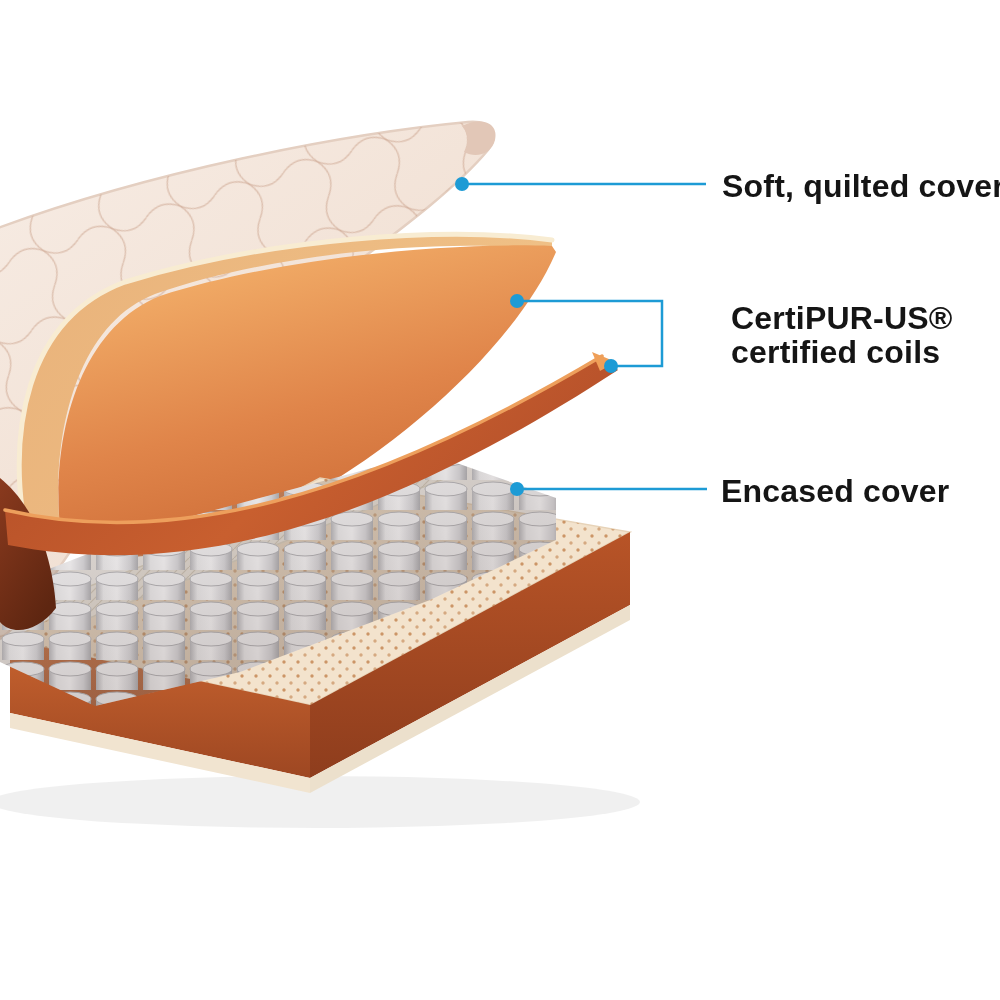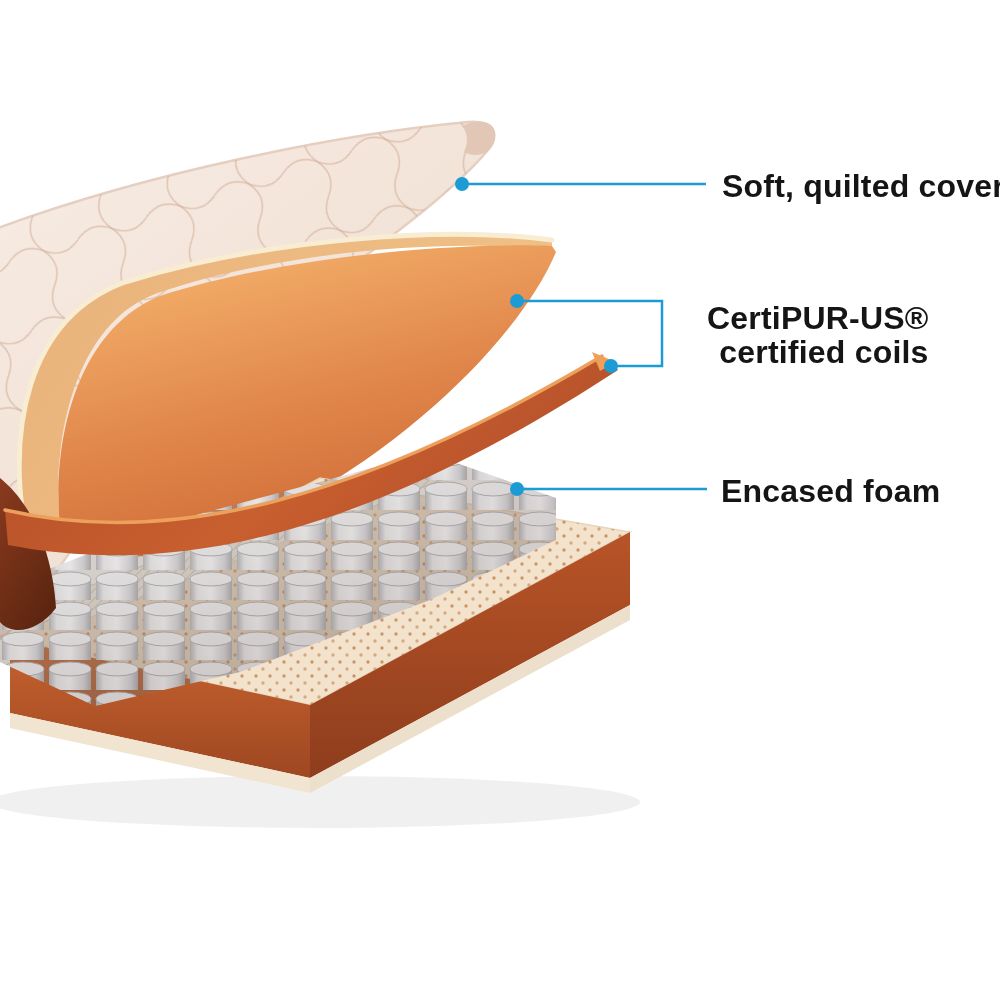--- a/index.html
+++ b/index.html
@@ -150,20 +150,20 @@
       <circle cx="517" cy="301" r="7" fill="#1d9bd5"></circle>
       <circle cx="611" cy="366" r="7" fill="#1d9bd5"></circle>
 
       <line x1="517" y1="489" x2="707" y2="489" stroke="#1d9bd5"></line>
       <circle cx="517" cy="489" r="7" fill="#1d9bd5"></circle>
     </g>
   </svg>
 
   <div class="callout-label" style="left:722px; top:168px;">Soft, quilted cover</div>
 
-  <div class="callout-label" style="left:707px; top:301px;text-align:right;">
+  <div class="callout-label" style="left:731px; top:301px;">
     <div class="line">CertiPUR-US®</div>
     <div class="line">certified coils</div>
   </div>
 
-  <div class="callout-label" style="left:721px; top:473px;">Encased foam</div>
+  <div class="callout-label" style="left:721px; top:473px;">Encased cover</div>
 
 </div>
 
 </body></html>

